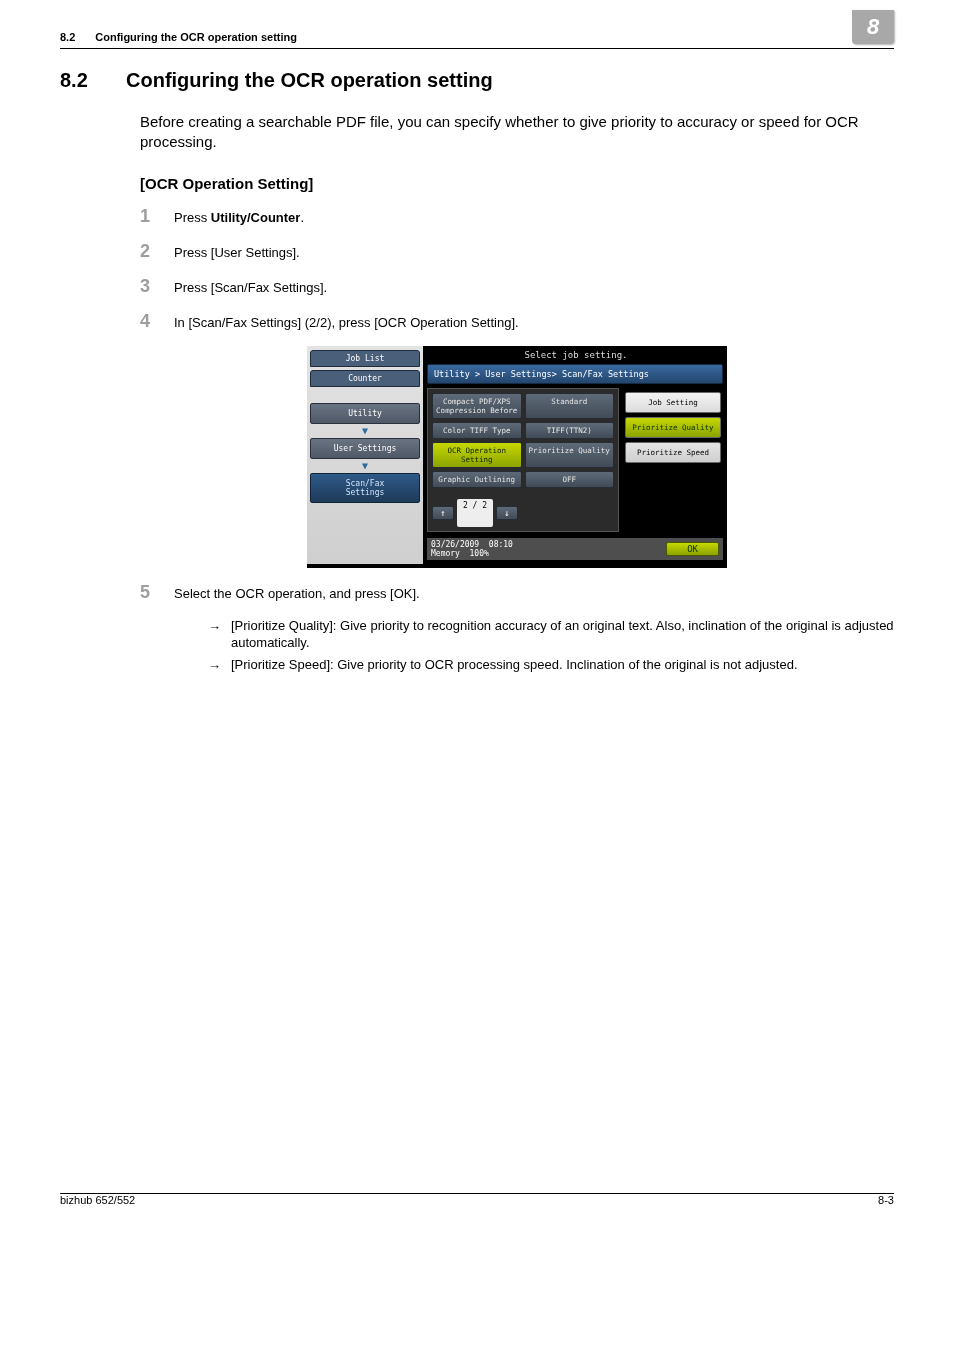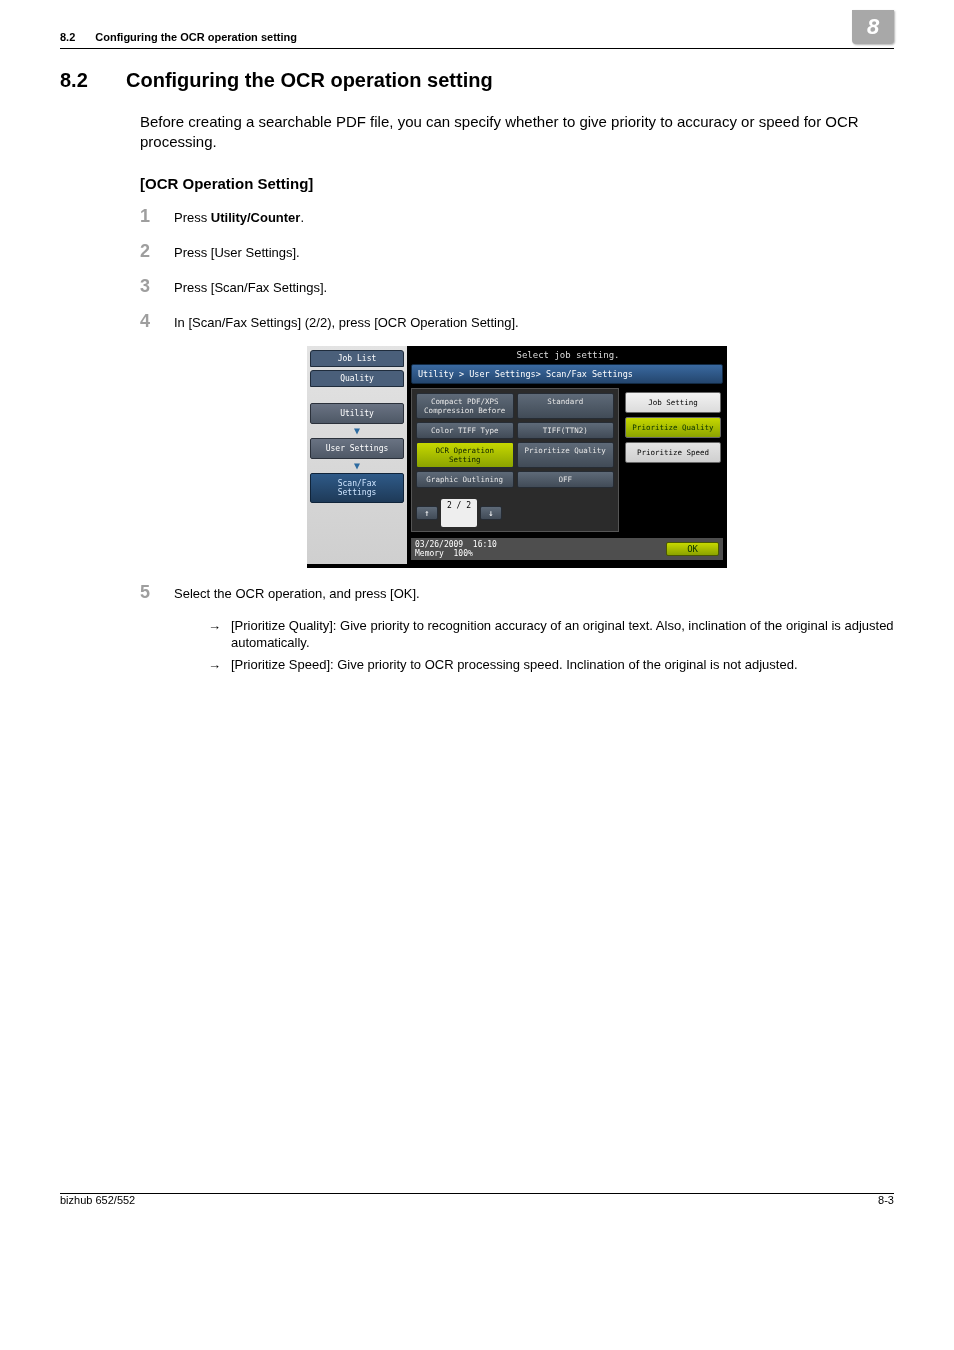--- a/index.html
+++ b/index.html
@@ -78,21 +78,21 @@
     font-family: "Lucida Console", Monaco, monospace;
     font-size: 9px;
     color: #fff;
     padding-bottom:4px;
   }
   .ds-top {
     display: flex;
     align-items: stretch;
   }
   .ds-left {
-    width: 100px;
+    width: 116px;
     background: linear-gradient(#e3e3e3,#cfcfcf);
     padding: 4px 3px;
     display: flex;
     flex-direction: column;
     gap: 3px;
   }
   .tab {
     background: #4a5f7a;
     color: #fff;
     border: 1px solid #1f2c3c;
@@ -211,21 +211,21 @@
       <li>
         <span class="step-num">4</span>
         <span class="step-body">In [Scan/Fax Settings] (2/2), press [OCR Operation Setting].</span>
       </li>
     </ol>
 
     <div class="device-screen">
       <div class="ds-top">
         <div class="ds-left">
           <div class="tab">Job List</div>
-          <div class="tab">Quality</div>
+          <div class="tab">Counter</div>
           <div style="height:10px"></div>
           <div class="side-btn">Utility</div>
           <div class="down-arrow">▼</div>
           <div class="side-btn">User Settings</div>
           <div class="down-arrow">▼</div>
           <div class="side-sel" style="white-space:pre-line">Scan/Fax
 Settings</div>
         </div>
         <div class="ds-right">
           <div class="ds-title">Select job setting.</div>
@@ -256,21 +256,21 @@
               </div>
             </div>
             <div class="right-col">
               <div class="opt" style="background:linear-gradient(#f2f2f2,#dcdcdc)">Job Setting</div>
               <div class="opt sel">Prioritize Quality</div>
               <div class="opt">Prioritize Speed</div>
             </div>
           </div>
           <div class="ds-footer">
             <div>
-              <span>03/26/2009</span>&nbsp;&nbsp;<span>16:10</span><br>
+              <span>03/26/2009</span>&nbsp;&nbsp;<span>08:10</span><br>
               <span>Memory</span>&nbsp;&nbsp;<span>100%</span>
             </div>
             <div class="okbtn">OK</div>
           </div>
         </div>
       </div>
     </div>
 
     <ol class="steps">
       <li>

